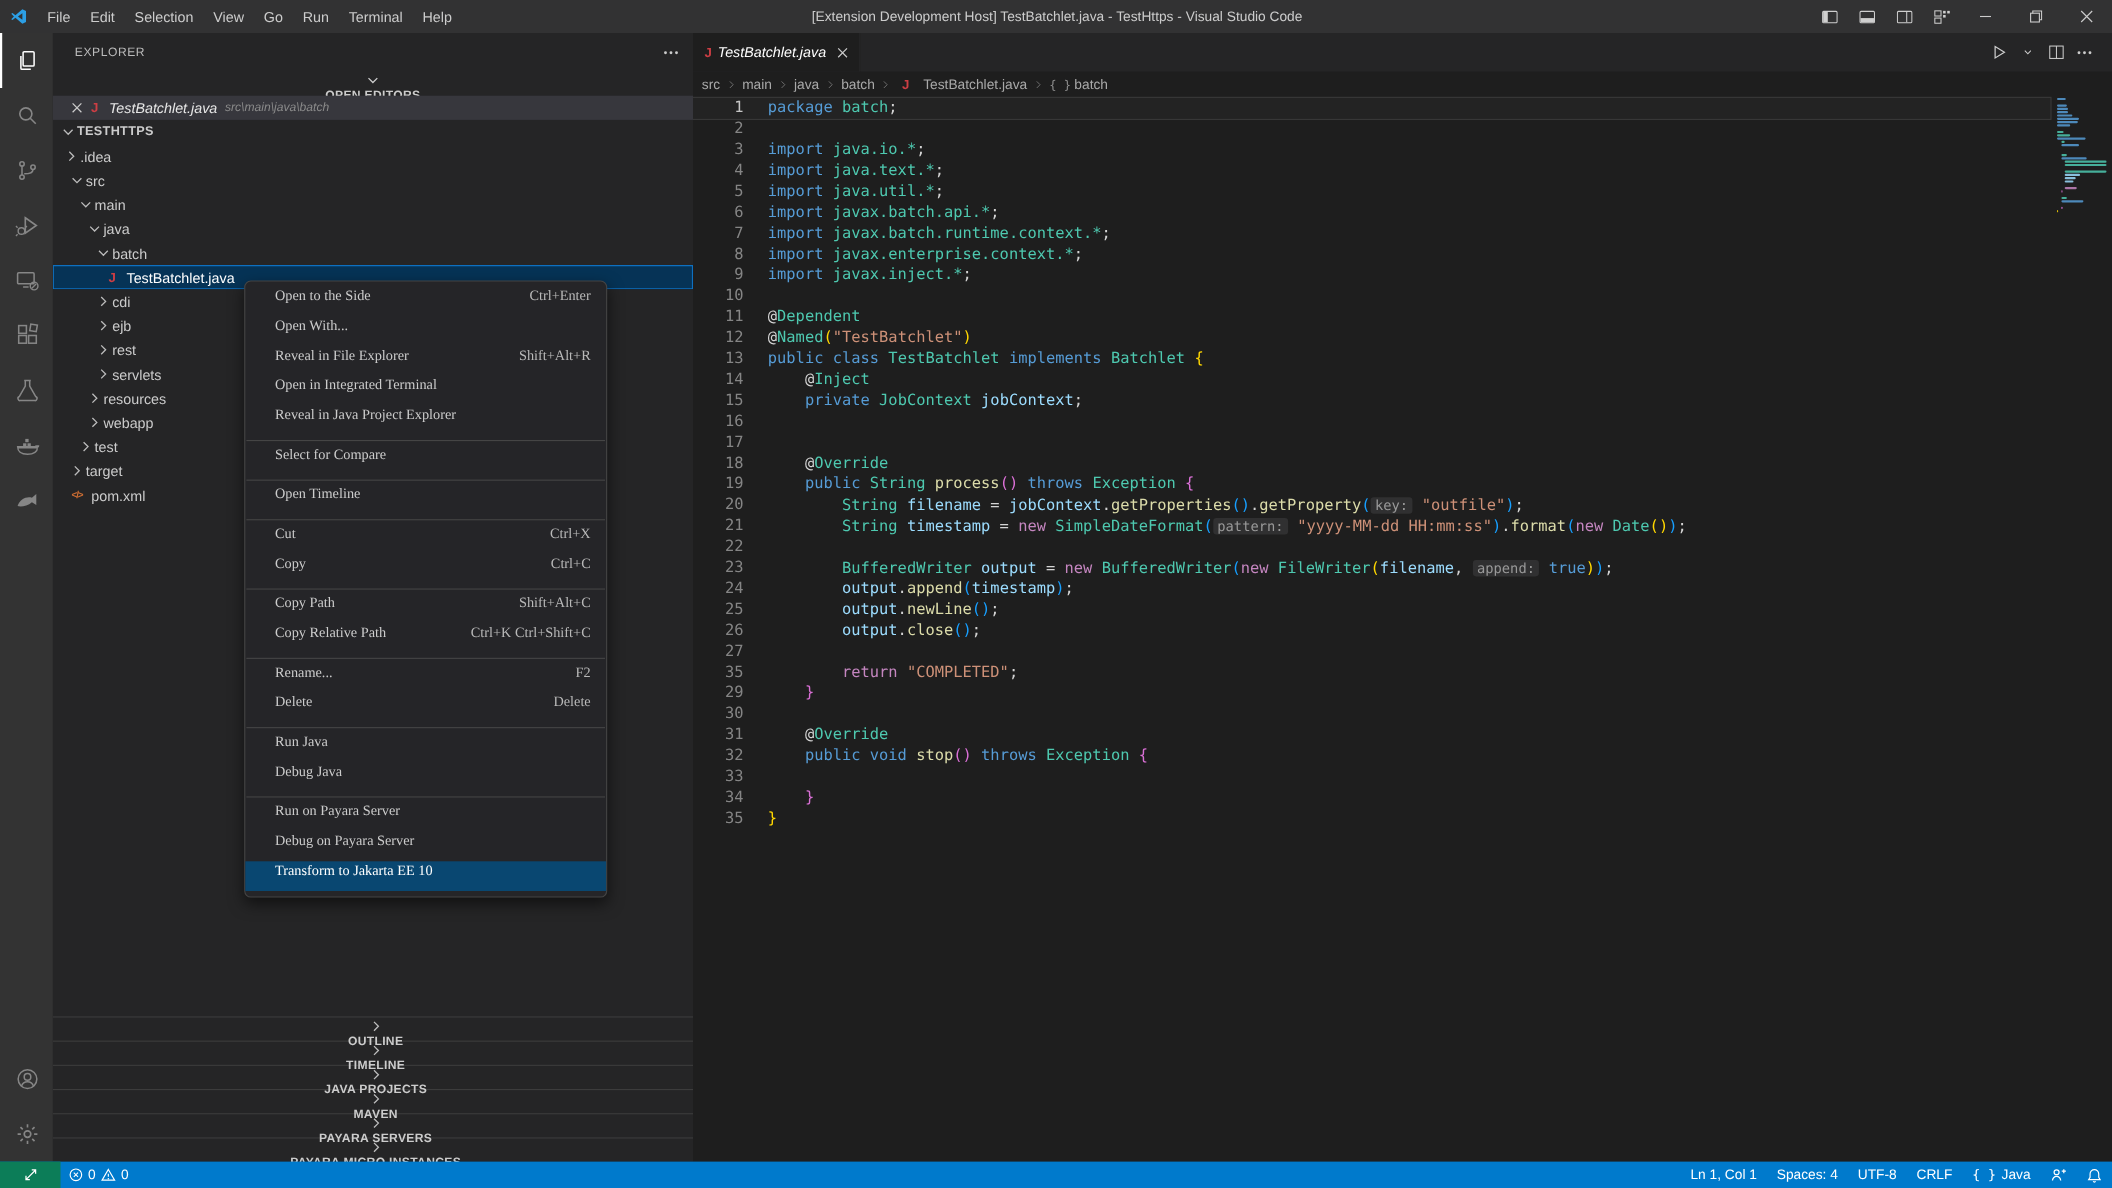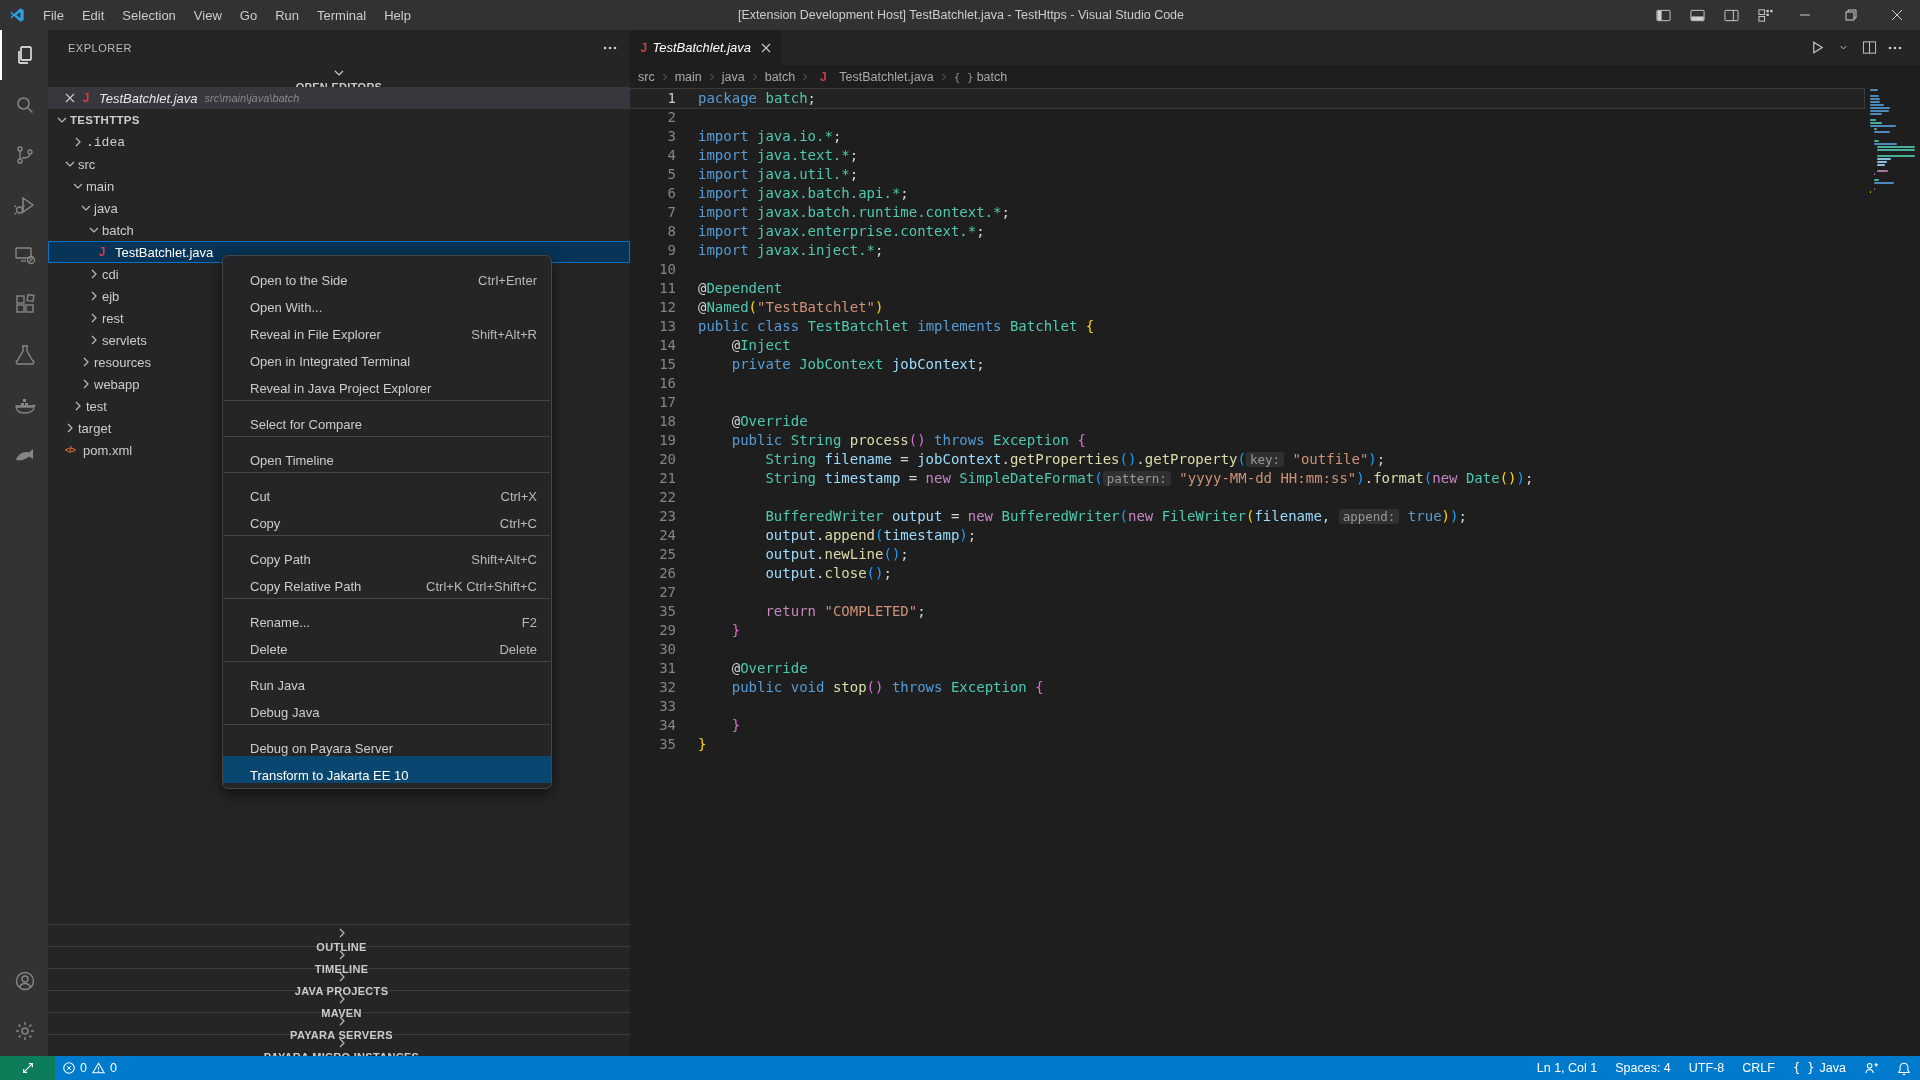--- a/index.html
+++ b/index.html
@@ -88,21 +88,21 @@
                justify-content:center; }
   .sb-group { display:flex; align-items:center; gap:4px; padding:0 7px; height:24px; }
   .sb-right { margin-left:auto; display:flex; align-items:center; }
   .sb-item { padding:0 9px; height:24px; display:flex; align-items:center; gap:5px; }
   .sb-braces { font-family:"DejaVu Sans Mono", monospace; font-size:12px; }
 
   
   .context-menu { position:absolute; left:222px; top:255px; width:330px; background:#252528;
                   border:1px solid #454545; border-radius:6px; box-shadow:0 5px 14px rgba(0,0,0,.55);
                   padding:5px 0; z-index:60; font-size:13px; color:#cccccc; }
-  .cm-item { height:27px; display:flex; align-items:flex-end; padding:0 14px 0 27px; }
+  .cm-item { height:27px; display:flex; align-items:flex-start; padding:0 14px 0 27px;font-family:Liberation Serif, serif; }
   .cm-item .cm-shortcut { margin-left:auto; color:#b9b9b9; }
   .cm-item.highlighted { background:#094771; color:#ffffff; }
   .cm-sep { height:1px; background:#454545; margin:4px 1px; }
 
   svg { display:block; }
 </style>
 </head>
 <body>
 
 <div class="app">
@@ -286,21 +286,21 @@
 
     <div class="tree" id="tree">
         <div class="tree-row root" style="padding-left: 6px;">
           <span class="chev">
             <svg width="16" height="16" viewBox="0 0 16 16">
               <path d="M4 6l4 4 4-4" fill="none" stroke="#bbbbbb" stroke-width="1.2"></path>
             </svg>
           </span>
           <span>TESTHTTPS</span>
         </div>
-        <div class="tree-row" style="padding-left: 22px; font-family: Liberation Mono, monospace;">
+        <div class="tree-row" style="padding-left: 9px;">
           <span class="chev">
             <svg width="16" height="16" viewBox="0 0 16 16">
               <path d="M6 4l4 4-4 4" fill="none" stroke="#bbbbbb" stroke-width="1.2"></path>
             </svg>
           </span>
           <span>.idea</span>
         </div>
         <div class="tree-row" style="padding-left: 14px;">
           <span class="chev">
             <svg width="16" height="16" viewBox="0 0 16 16">
@@ -731,20 +731,23 @@
       </div>
       <div class="cm-sep"></div>
       <div class="cm-item">
         <span>Run Java</span>
       </div>
       <div class="cm-item">
         <span>Debug Java</span>
       </div>
       <div class="cm-sep"></div>
       <div class="cm-item">
+        <span>Run on Payara Server</span>
+      </div>
+      <div class="cm-item">
         <span>Debug on Payara Server</span>
       </div>
       <div class="cm-item highlighted">
         <span>Transform to Jakarta EE 10</span>
       </div>
     </div>
 
 </div>
 
 </body></html>

